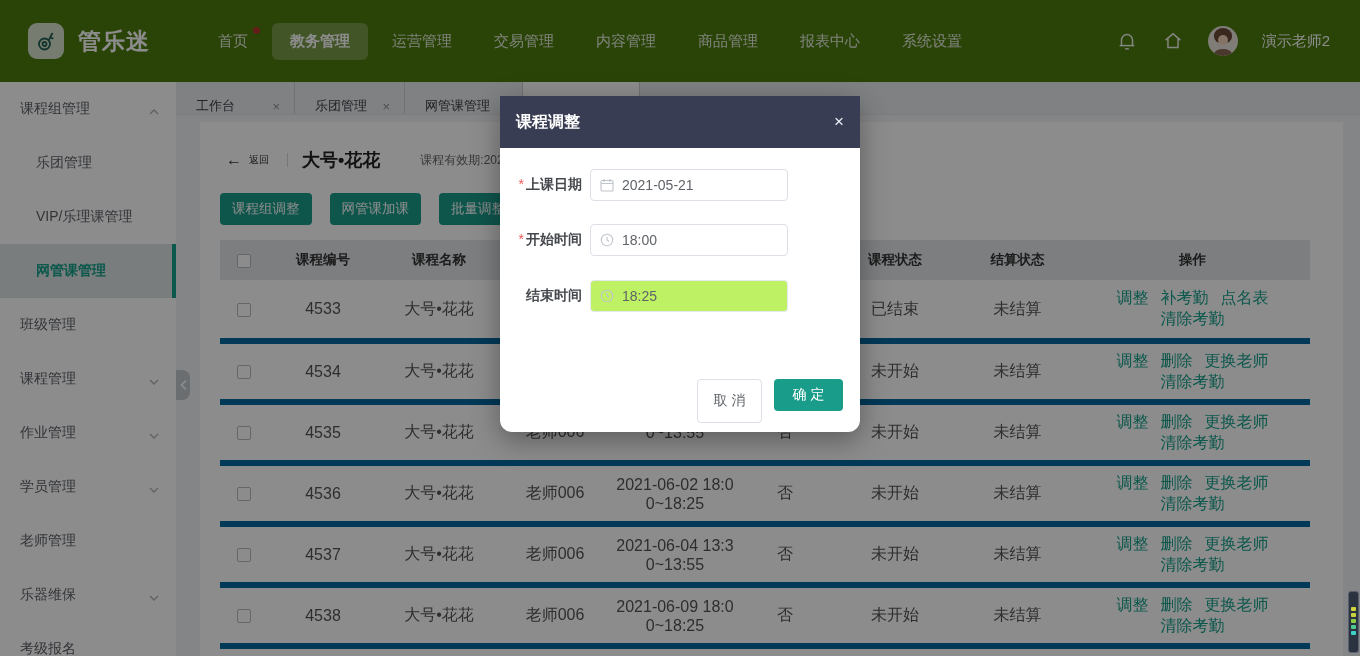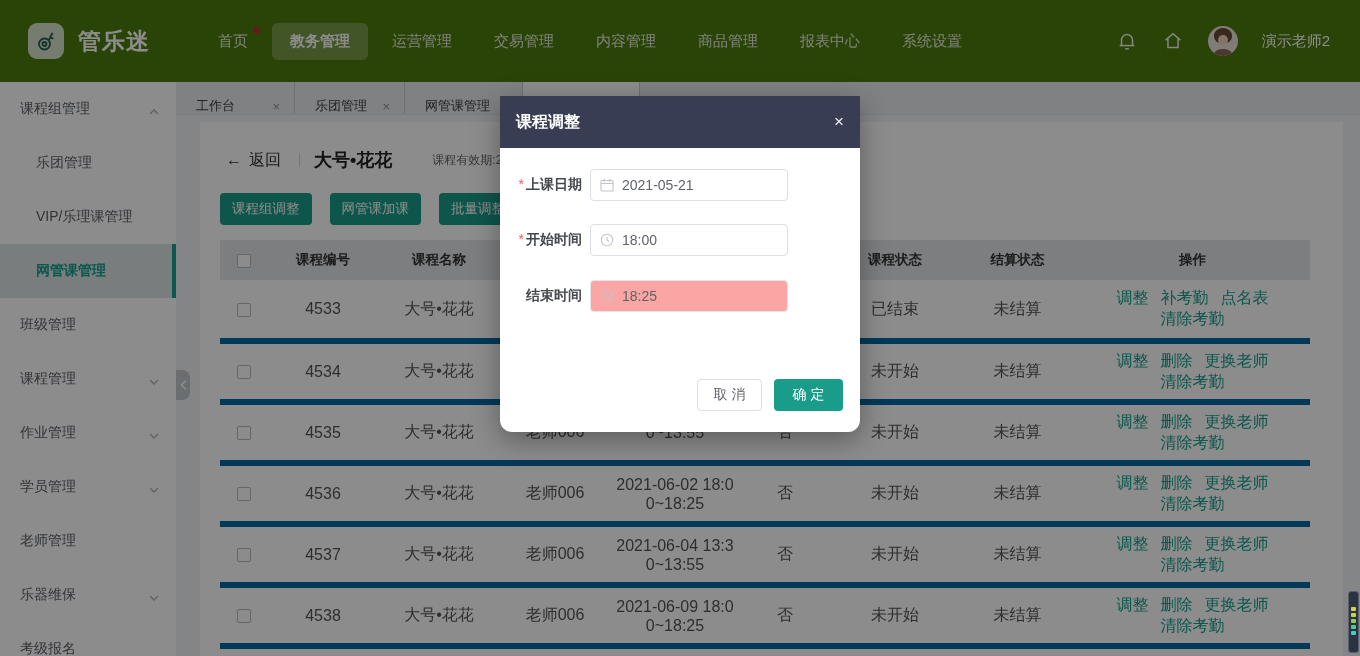--- a/index.html
+++ b/index.html
@@ -37,21 +37,21 @@
   .tab { display:flex; align-items:center; justify-content:space-between; padding:16px 14px 0 20px; font-size:13px; color:#3c4147; border-right:1px solid #c9cdd1; cursor:pointer; }
   .tab:nth-child(1){ min-width:119px; } .tab:nth-child(2){ min-width:110px; }
   .tab:nth-child(3){ min-width:108px; } .tab:nth-child(4){ min-width:117px; }
   .tab.active { background:#ffffff; }
   .tab-close { color:#8a8f94; font-size:13px; padding-left:10px; }
 
   
   .card { position:absolute; left:200px; top:122px; width:1143px; height:560px; background:#ffffff; z-index:5; }
   .back-row { position:absolute; top:26px; left:26px; display:flex; align-items:center; }
   .back-arrow { font-size:16px; color:#333; }
-  .back-label { font-size:16px; color:#333; margin-left:7px; cursor:pointer; }
+  .back-label { font-size:10px; color:#333; margin-left:7px; cursor:pointer; }
   .vdiv { width:1px; height:14px; background:#d8dadd; margin:0 14px 0 18px; }
   .course-title { font-size:18px; font-weight:bold; color:#222; }
   .validity { font-size:12px; color:#666; margin-left:40px; }
   .btn-row { position:absolute; top:71px; left:20px; display:flex; gap:18px; }
   .teal-btn { height:32px; padding:0 12px; background:#1a9c8a; color:#fff; font-size:13.5px; border:none; border-radius:4px; display:flex; align-items:center; cursor:pointer; white-space:nowrap; }
 
   
   table.grid { position:absolute; top:118px; left:20px; width:1090px; border-collapse:collapse; table-layout:fixed; }
   .grid th { height:40px; background:#e2e5e9; font-size:13.5px; font-weight:600; color:#333; text-align:center; }
   .grid td { height:61px; font-size:16px; color:#555; text-align:center; border-bottom:6px solid #0369a1; overflow:hidden; }
@@ -62,23 +62,23 @@
   
   .overlay { position:absolute; inset:0; background:rgba(0,0,0,0.45); z-index:40; }
   .modal { position:absolute; left:500px; top:96px; width:360px; height:336px; background:#fff; z-index:50; box-shadow:0 8px 28px rgba(0,0,0,0.35);border-radius:12px; }
   .modal-header { height:52px; background:#393d54; display:flex; align-items:center; justify-content:space-between; padding:0 16px; }
   .modal-title { color:#fff; font-size:16px; font-weight:bold; }
   .modal-close { color:#eceff4; font-size:17px; cursor:pointer; }
   .m-row { position:absolute; display:flex; align-items:center; width:100%; }
   .m-label-wrap { width:82px; text-align:right; font-size:14px; font-weight:600; color:#45484d; white-space:nowrap; }
   .req-star { color:#f25a5a; margin-right:2px; font-weight:normal; }
   .m-input { position:absolute; left:90px; width:198px; height:32px; border:1px solid #dcdfe6; border-radius:4px; background:#fff; display:flex; align-items:center; padding:0 9px; gap:8px; font-size:14px; color:#5f6368; cursor:text; }
-  .m-input.disabled { background:#fca5a5; border-color:#e4e7ed; cursor:default; }
+  .m-input.disabled { background:#bef264; border-color:#e4e7ed; cursor:default; }
   .f-ico { width:14px; height:14px; color:#c0c4cc; flex:none; }
-  .btn-cancel { position:absolute; left:197px; top:283px; width:65px; height:32px; background:#fff; border:1px solid #dcdfe6; border-radius:4px; font-size:14px; color:#5f6368; cursor:pointer; font-family:inherit; }
+  .btn-cancel { position:absolute; left:197px; top:283px; width:65px; height:44px; background:#fff; border:1px solid #dcdfe6; border-radius:4px; font-size:14px; color:#5f6368; cursor:pointer; font-family:inherit; }
   .btn-ok { position:absolute; left:274px; top:283px; width:69px; height:32px; background:#1a9c8a; border:none; border-radius:4px; font-size:14px; color:#fff; cursor:pointer; font-family:inherit; }
 
   
   .scroll-widget { position:absolute; right:1px; bottom:3px; width:11px; height:62px; background:#2c3340; border:1px solid #596070; border-radius:3px; z-index:60; display:flex; flex-direction:column; gap:2px; padding:15px 2px 6px; cursor:pointer; }
   .scroll-widget .s1{height:4px;border-radius:1px;background:#d4d43f;}
   .scroll-widget .s2{height:4px;border-radius:1px;background:#c6d43f;}
   .scroll-widget .s3{height:4px;border-radius:1px;background:#8bcf45;}
   .scroll-widget .s4{height:4px;border-radius:1px;background:#4ecb8f;}
   .scroll-widget .s5{height:4px;border-radius:1px;background:#3fd2c4;}
 </style>

